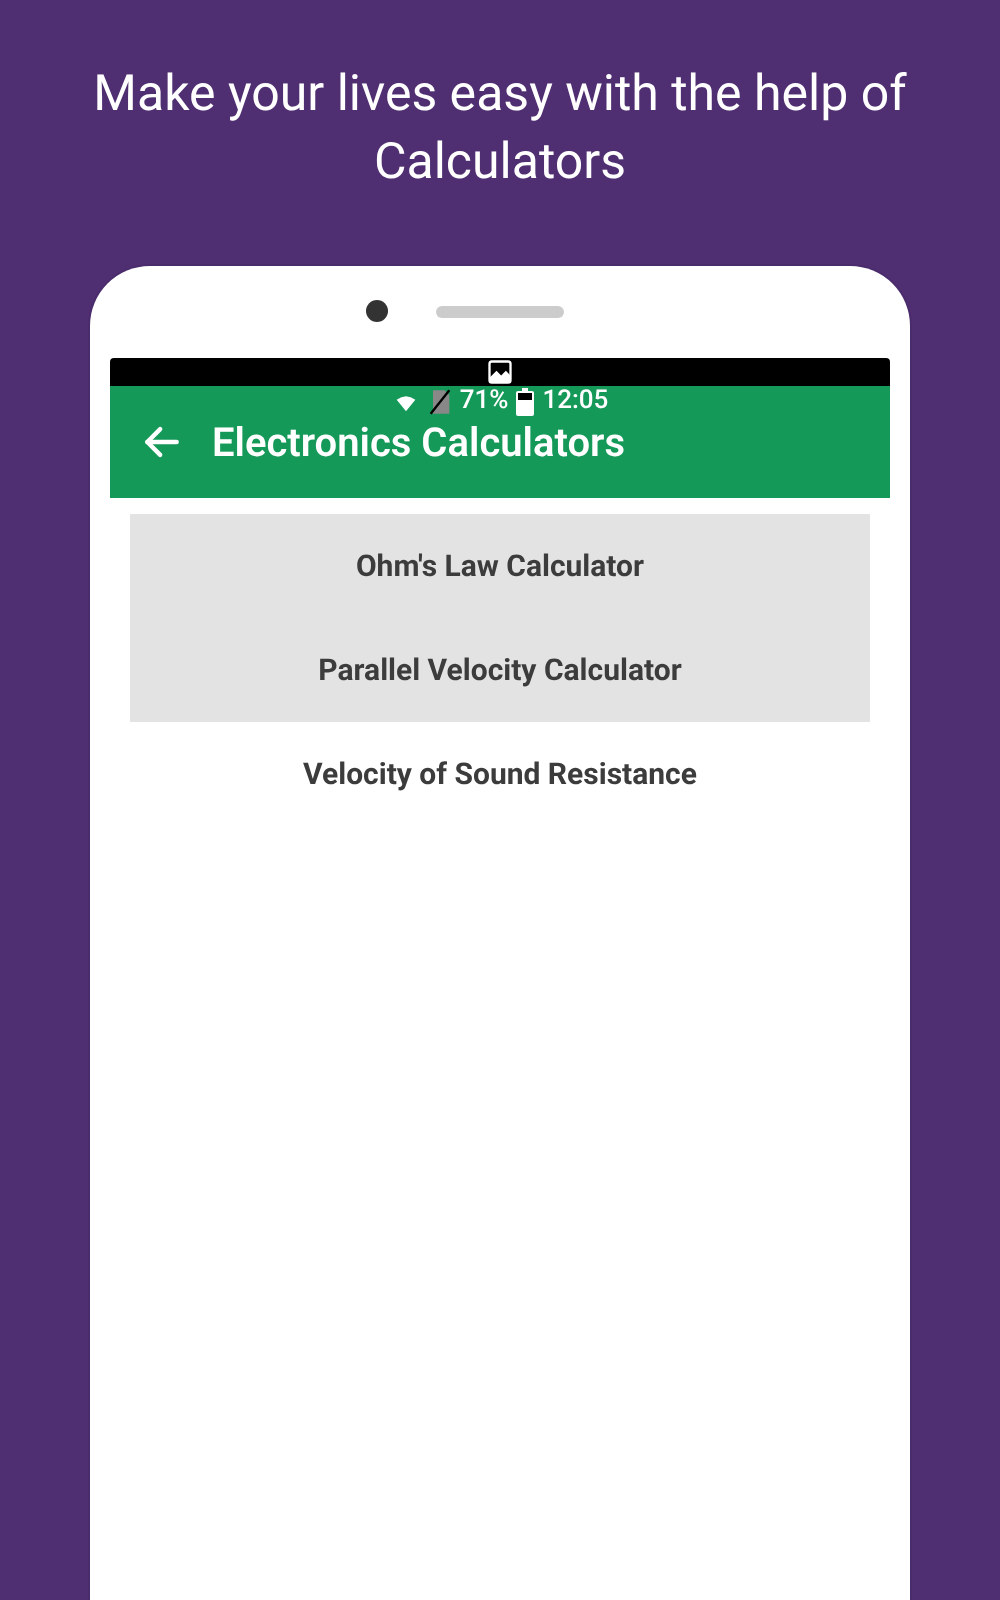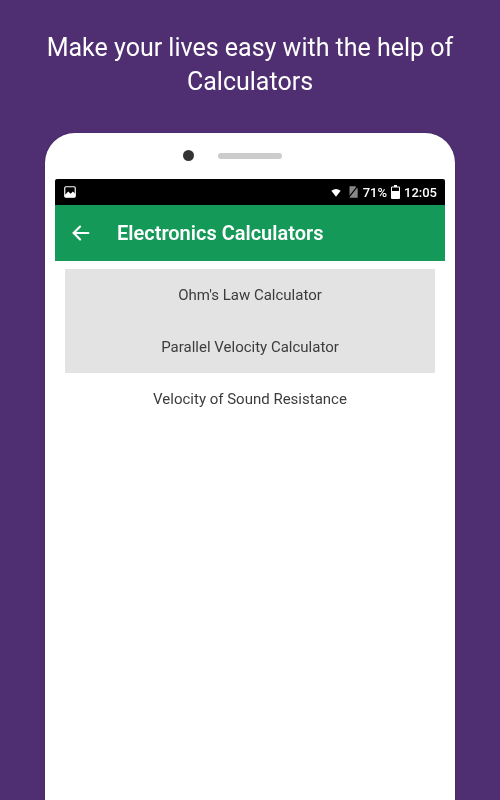--- a/index.html
+++ b/index.html
@@ -52,40 +52,41 @@
     border-radius: 4px;
     background: #ccc;
   }
   .phone-screen {
     background: #fff;
     border-radius: 2px;
     overflow: hidden;
     margin-top: 10px;
   }
   .status-bar {
-    height: 26px;
+    height: 14px;
     background: #000;
     color: #fff;
     display: flex;
     align-items: center;
     justify-content: space-between;
     padding: 0 8px;
     font-size: 13px;
+    flex-direction: column;
   }
   .status-left { display: flex; align-items: center; gap: 6px; }
   .status-right { display: flex; align-items: center; gap: 4px; font-weight: 500; }
   .status-icon { display: inline-flex; }
   .app-bar {
     height: 56px;
     background: #159958;
     color: #fff;
     display: flex;
     align-items: center;
     padding: 0 14px;
-    gap: 24px;
+    gap: 13px;
   }
   .back-arrow { 
     display: inline-flex; 
     align-items: center; 
     justify-content: center;
     width: 24px; height: 24px;
   }
   .app-title {
     font-size: 20px;
     font-weight: 600;
@@ -93,20 +94,21 @@
   .list {
     padding: 8px 10px;
   }
   .list-item {
     height: 52px;
     display: flex;
     align-items: center;
     justify-content: center;
     font-size: 15px;
     color: #3c3c3c;
+    font-weight: bold;
   }
   .list-item.alt {
     background: #e3e3e3;
   }
 </style>
 </head>
 <body>
 
 <div class="promo-text">Make your lives easy with the help of Calculators</div>
 

